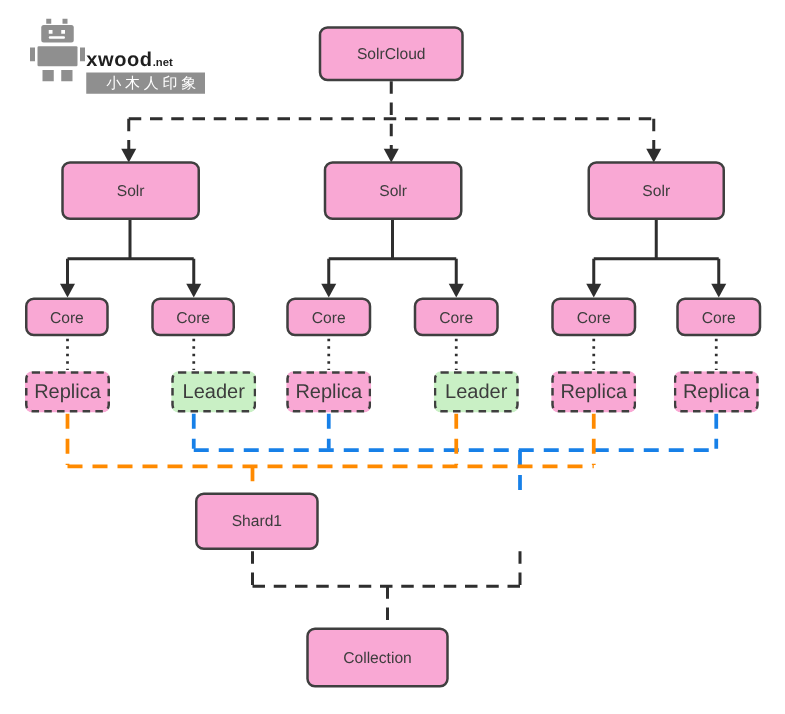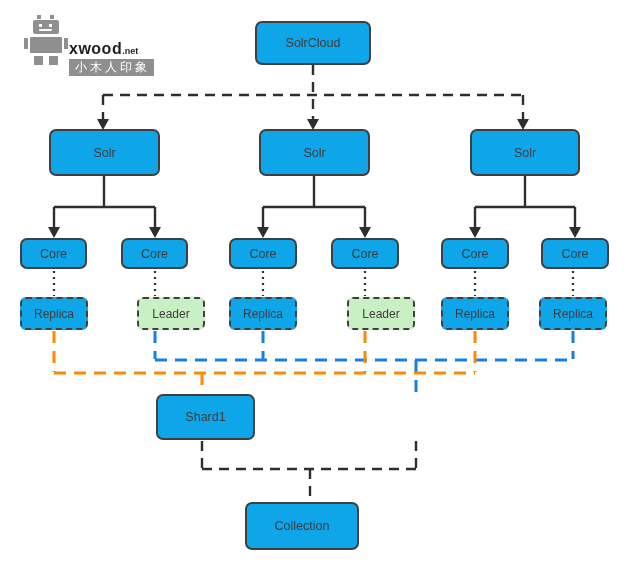--- a/index.html
+++ b/index.html
@@ -9,26 +9,26 @@
   }
   .connectors{position:absolute;left:0;top:0;width:628px;height:571px;}
   .l{fill:none;stroke:var(--line);stroke-width:2.4px;}
   .dash{stroke-dasharray:10 7;}
   .dot{stroke-dasharray:2 4;stroke-width:2.2px;}
   .l-orange{fill:none;stroke:var(--orange);stroke-width:3px;stroke-dasharray:12 8;}
   .l-blue{fill:none;stroke:var(--blue);stroke-width:3px;stroke-dasharray:12 8;}
   .arrow{fill:var(--line);stroke:none;}
 
   .node{
-    position:absolute;box-sizing:border-box;background:#0ea5e9;
+    position:absolute;box-sizing:border-box;background:#f9a8d4;
     border:2px solid var(--border);border-radius:7px;
     display:flex;align-items:center;justify-content:center;
     font-size:12.5px;color:var(--text);white-space:nowrap;
   }
-  .node.dashed{border-style:dashed;border-radius:6px;font-size:12px;}
+  .node.dashed{border-style:dashed;border-radius:6px;font-size:16px;}
   .node.leader{background:var(--leader_fill);margin-left:16px;}
 
   
   .watermark{position:absolute;left:24px;top:14px;display:flex;align-items:flex-start;}
   .robot{position:relative;width:44px;height:52px;}
   .robot div{position:absolute;background:var(--logo_gray);}
   .r-ant1{left:13px;top:1px;width:4px;height:4px;}
   .r-ant2{left:26px;top:1px;width:4px;height:4px;}
   .r-head{left:9px;top:6px;width:26px;height:14px;border-radius:2px;}
   .r-eye1{left:15px;top:10px;width:3px;height:3px;background:#fff !important;}
@@ -38,21 +38,21 @@
   .r-arm-l{left:0;top:24px;width:4px;height:11px;}
   .r-arm-r{left:40px;top:24px;width:4px;height:11px;}
   .r-leg-l{left:10px;top:42px;width:9px;height:9px;}
   .r-leg-r{left:25px;top:42px;width:9px;height:9px;}
   .brand-wrap{margin-top:28px;margin-left:1px;}
   .brand-line{line-height:13px;color:#1f1f1f;font-weight:bold;}
   .brand-main{font-size:16px;letter-spacing:0.5px;}
   .brand-suffix{font-size:9px;}
   .tagline{
     margin-top:1px;background:var(--logo_gray);color:#fff;
-    font-size:12px;letter-spacing:3px;padding:1px 4px 2px 6px;line-height:14px;
+    font-size:12px;letter-spacing:3px;padding:1px 4px 2px 16px;line-height:14px;
   }
 </style>
 </head>
 <body>
 
 <div class="stage">
 
   <svg class="connectors" viewBox="0 0 628 571" xmlns="http://www.w3.org/2000/svg">
 
     <g>

